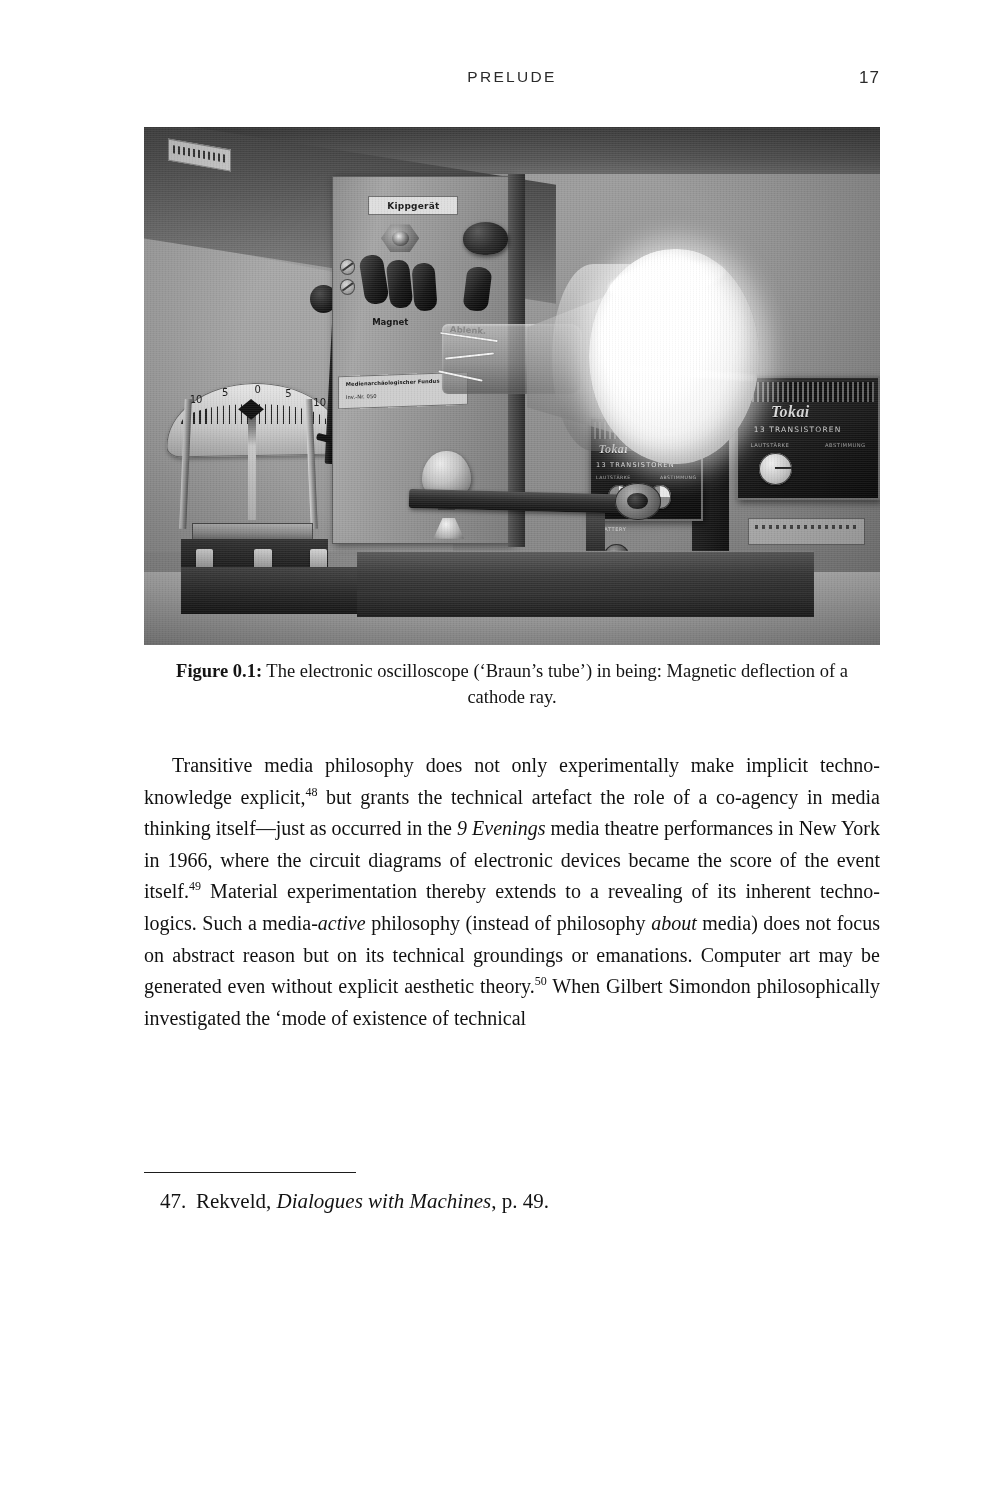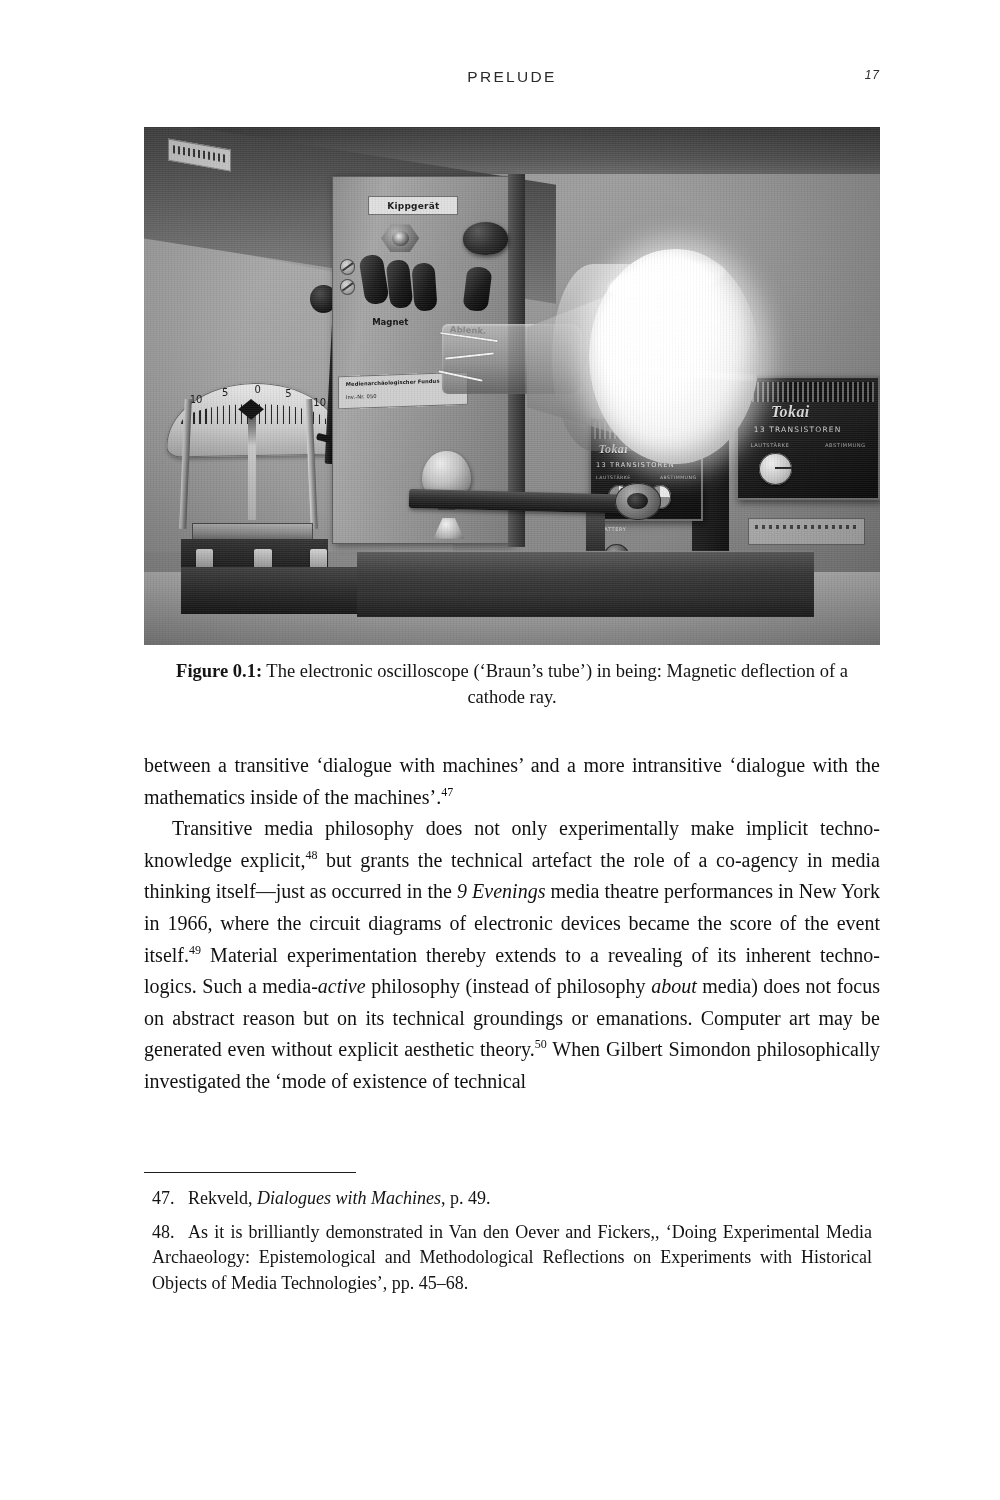--- a/index.html
+++ b/index.html
@@ -40,24 +40,23 @@
     font-size: 15.5px;
     letter-spacing: 2.3px;
     color: #2b2b2b;
     font-weight: 400;
   }
   .rh-folio {
     position: absolute;
     right: 0;
     top: 0;
     font-family: "Liberation Sans", "DejaVu Sans", sans-serif;
-    font-size: 12px;
+    font-size: 17px;
     letter-spacing: 1px;
     color: #2b2b2b;
-    font-style: italic;
   }
 
   
   .figure {
     position: absolute;
     left: 144px;
     top: 127px;
     width: 736px;
   }
   .photo {
@@ -478,25 +477,25 @@
     top: 1172px;
     width: 736px;
   }
   .fn-rule {
     width: 212px;
     height: 1px;
     background: #1d1d1d;
     margin-bottom: 13px;
   }
   .fn {
-    font-size: 18px;
+    font-size: 21px;
     line-height: 25.6px;
     text-align: justify;
     color: #131313;
-    margin: 8px;
+    margin: 16px;
     text-indent: 0;
   }
   .fn .fn-num {
     display: inline-block;
     width: 36px;
   }
 </style>
 </head>
 <body>
 
@@ -613,25 +612,23 @@
       <div class="ph-grain"></div>
       <div class="ph-vignette"></div>
     </div>
 
     <div class="caption">
       <b>Figure 0.1:</b><span> The electronic oscilloscope (‘Braun’s tube’) in being: Magnetic deflection of a cathode ray.</span>
     </div>
   </div>
 
   <div class="body-text" id="body-text">
-      <p><span>between a transitive ‘dialogue with machines’ and a more intransitive ‘dialogue with the mathematics inside of the machines’.</span><sup>47</sup></p>
       <p class="indent"><span>Transitive media philosophy does not only experimentally make implicit techno-knowledge explicit,</span><sup>48</sup><span> but grants the technical artefact the role of a co-agency in media thinking itself—just as occurred in the </span><i>9 Evenings</i><span> media theatre performances in New York in 1966, where the circuit diagrams of electronic devices became the score of the event itself.</span><sup>49</sup><span> Material experimentation thereby extends to a revealing of its inherent techno-logics. Such a media-</span><i>active</i><span> philosophy (instead of philosophy </span><i>about</i><span> media) does not focus on abstract reason but on its technical groundings or emanations. Computer art may be generated even without explicit aesthetic theory.</span><sup>50</sup><span> When Gilbert Simondon philosophically investigated the ‘mode of existence of technical</span></p>
     </div>
 
   <div class="footnotes">
     <div class="fn-rule"></div>
     <div id="footnote-list">
         <p class="fn"><span class="fn-num">47.</span><span>Rekveld, </span><i>Dialogues with Machines</i><span>, p. 49.</span></p>
-        <p class="fn"><span class="fn-num">48.</span><span>As it is brilliantly demonstrated in Van den Oever and Fickers,, ‘Doing Experimental Media Archaeology: Epistemological and Methodological Reflections on Experiments with Historical Objects of Media Technologies’, pp. 45–68.</span></p>
       </div>
   </div>
 
 </div>
 
 </body></html>

